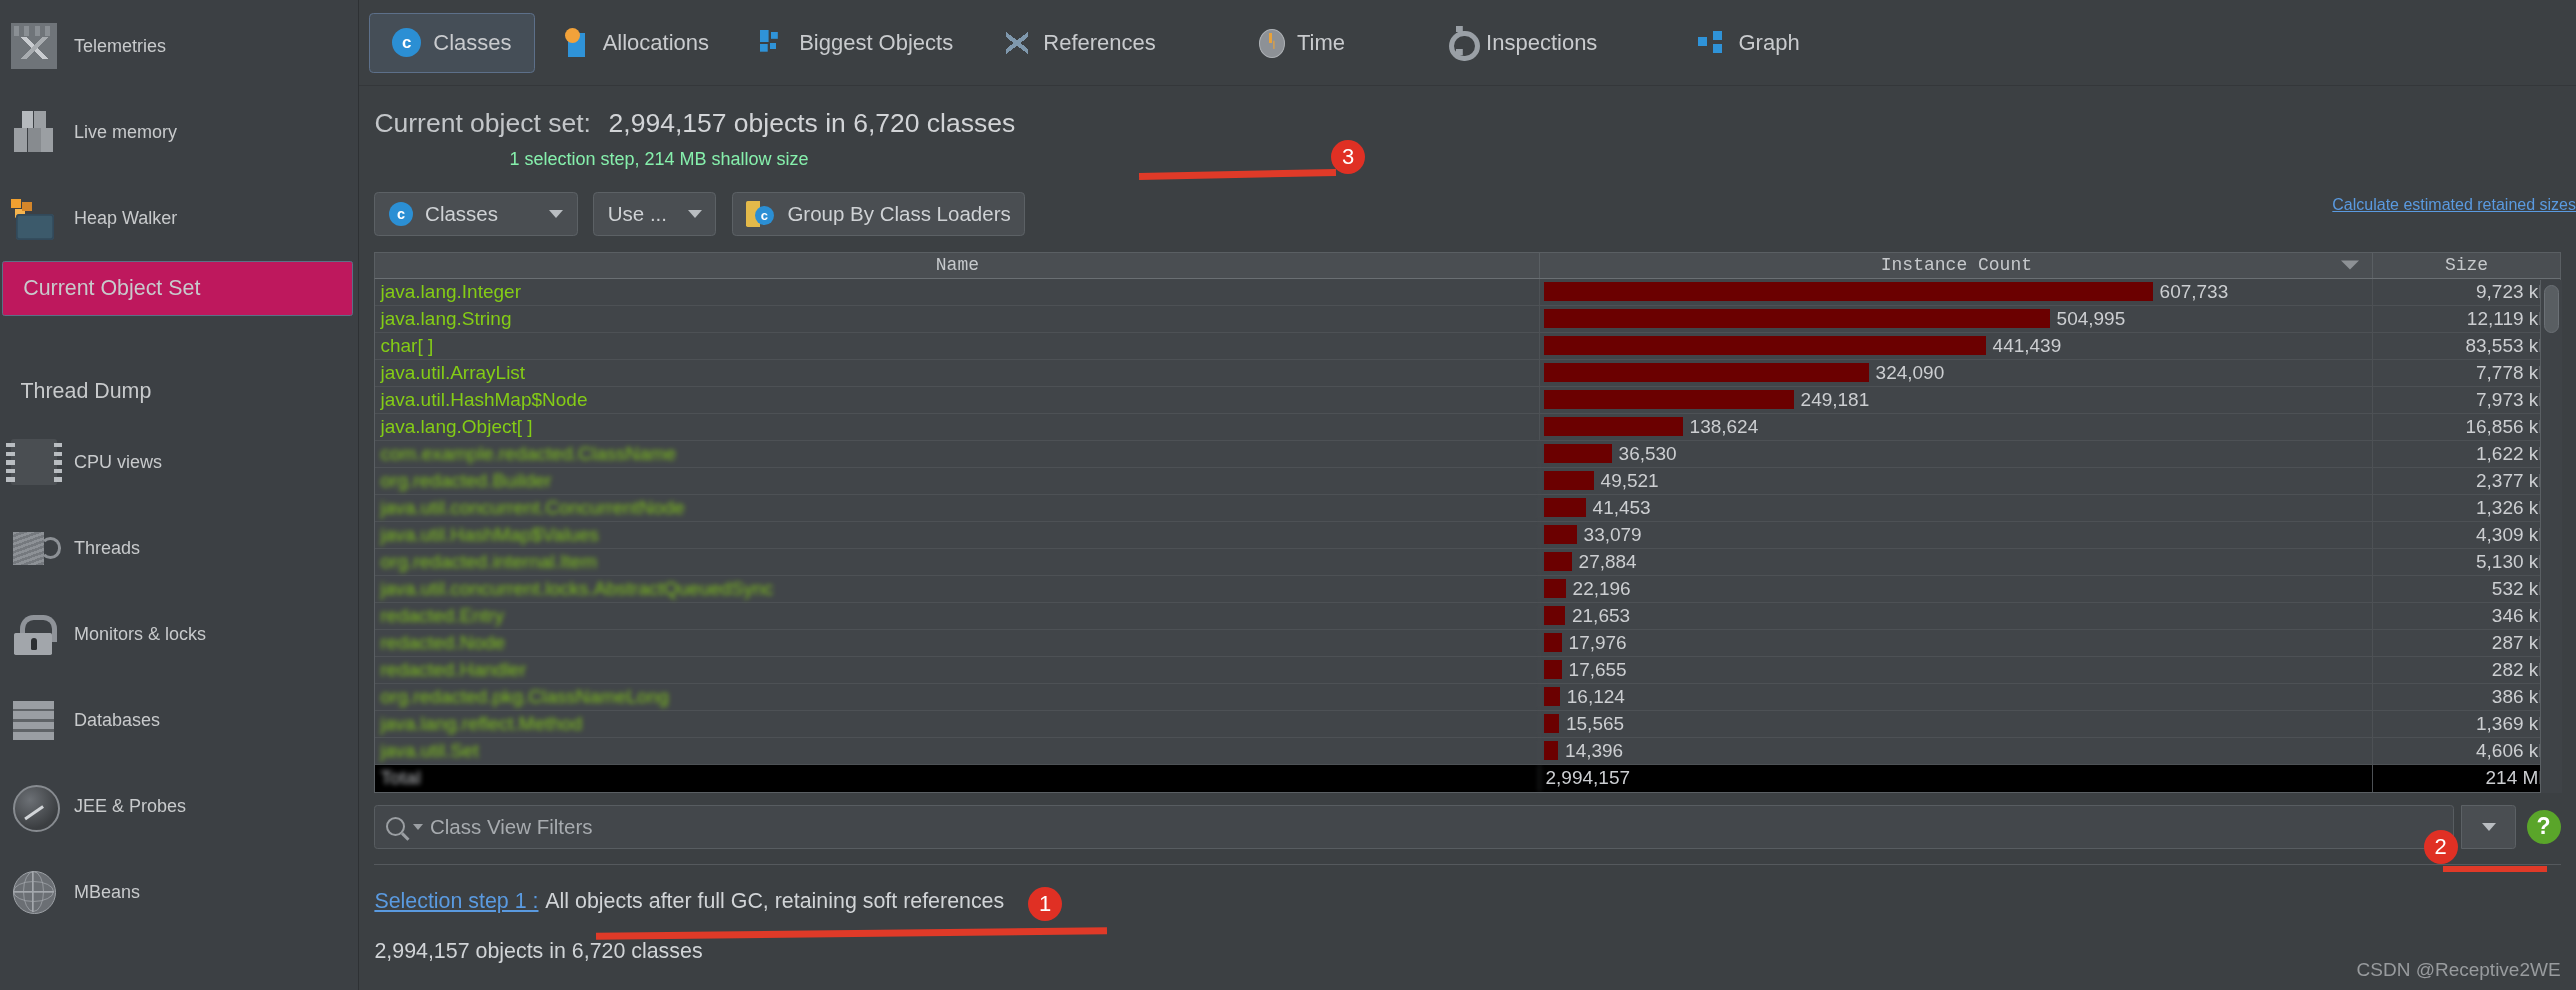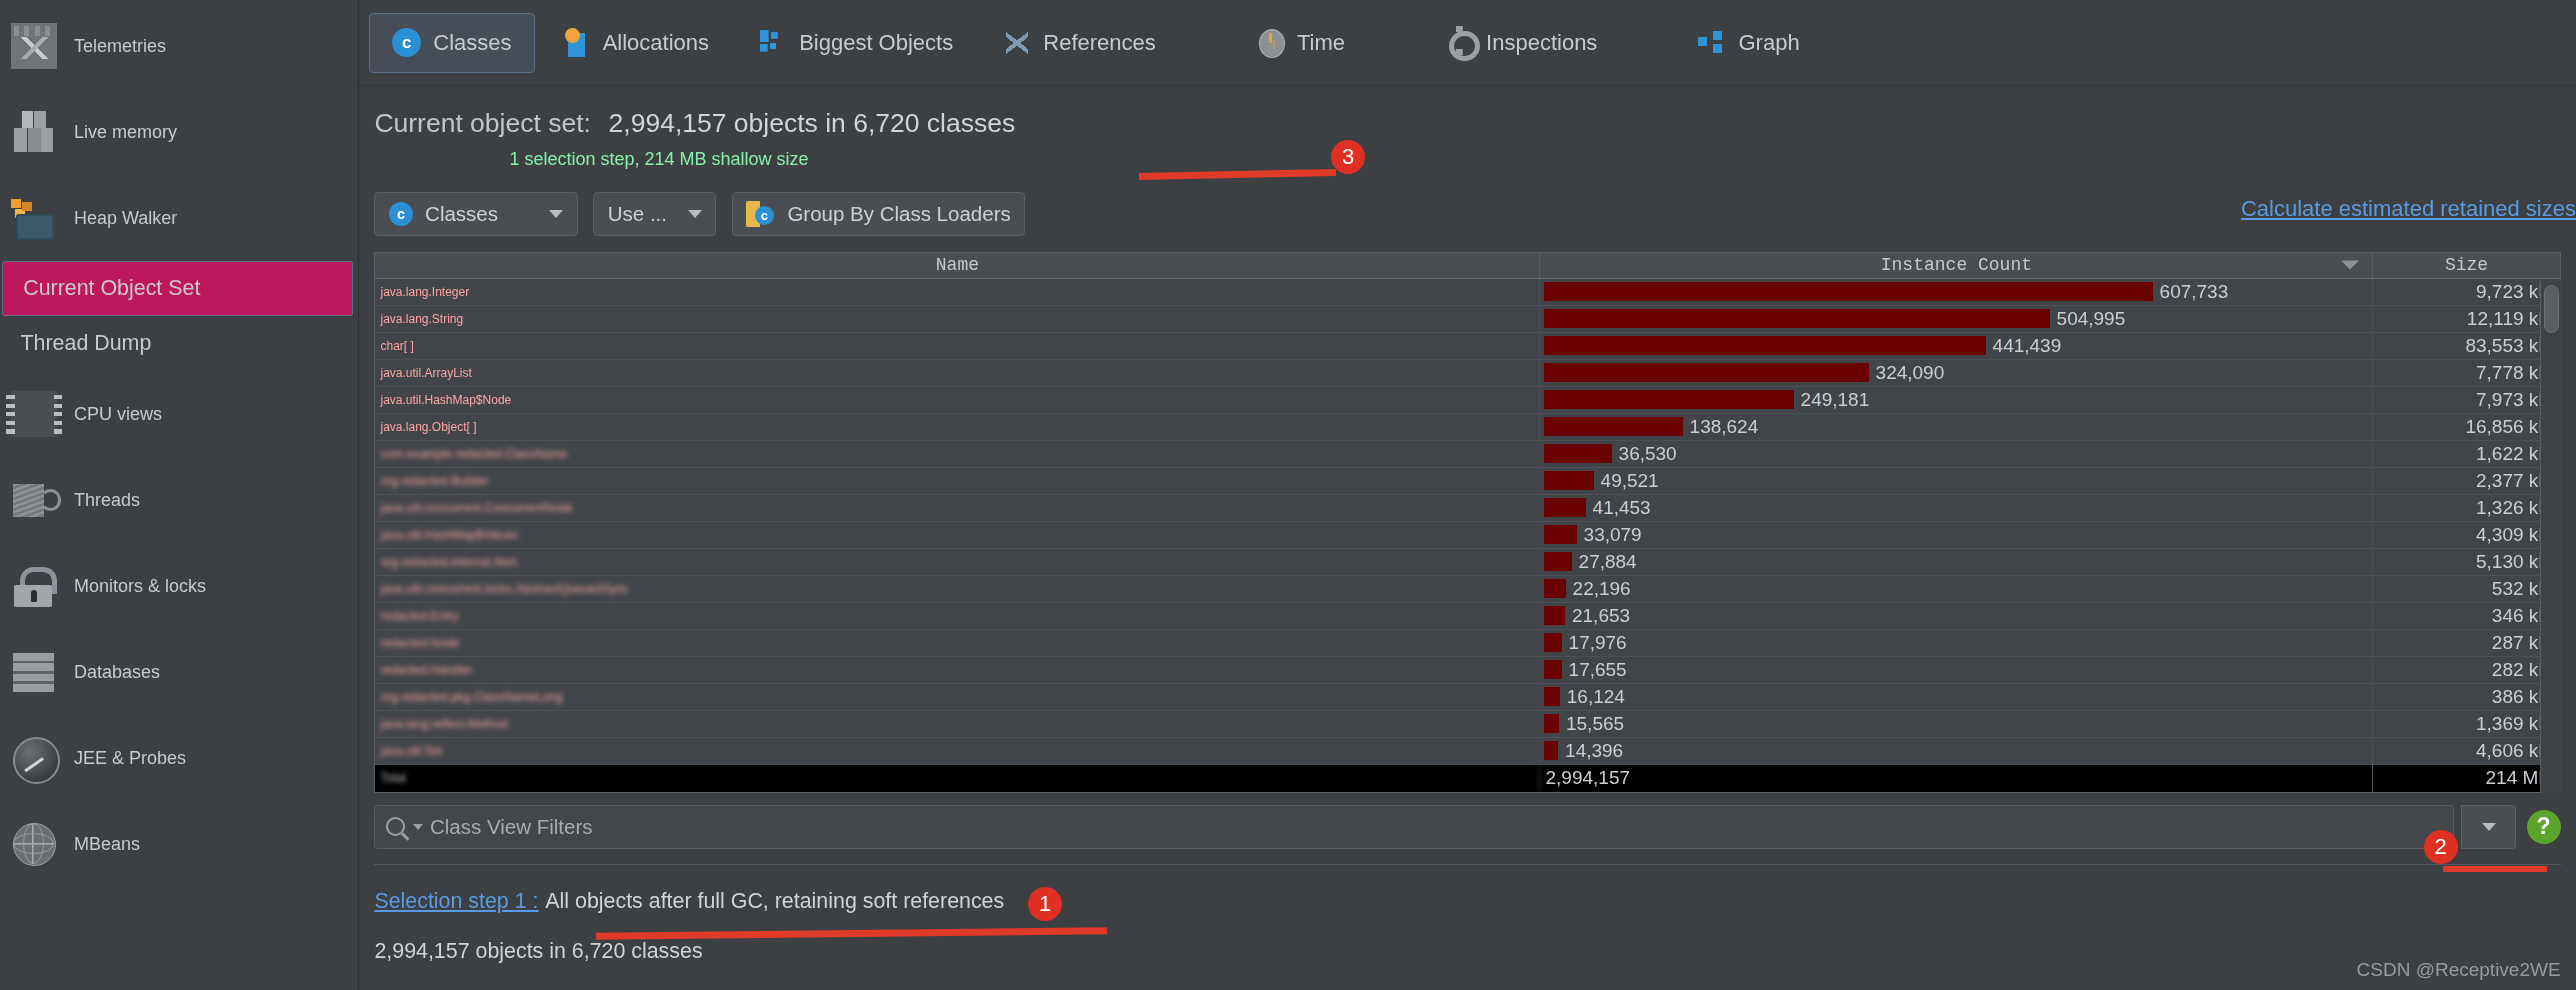--- a/index.html
+++ b/index.html
@@ -25,20 +25,21 @@
     height: 86px;
     padding-left: 11px;
     gap: 17px;
     color: #c8cacc;
     font-size: 18px;
   }
   .nav-item.sub {
     height: 55px;
     padding-left: 20.5px;
     font-size: 21.4px;
+    margin-top: 48px;
   }
   .nav-item.selected {
     background: #be185d;
     border: 0.9px solid #5b7187;
     border-radius: 2.6px;
     margin: 0 5.1px 0 1.7px;
   }
   .nav-ico { width: 46px; height: 46px; flex: 0 0 46px; position: relative; }
 
   
@@ -214,40 +215,40 @@
   .caret { width:0;height:0;border-left:7.7px solid transparent;border-right:7.7px solid transparent;
     border-top:8.6px solid #b9bdc1; margin-left:8.6px;}
   .gbcl-ico { width:29px;height:26px; position:relative; }
   .gbcl-ico::before{ content:""; position:absolute; left:0; top:0; width:13.7px; height:26px;
     background:#e3b94a; border-radius:1.7px 0 0 1.7px; }
   .gbcl-ico::after{ content:"c"; position:absolute; left:8.6px; top:4.3px; width:19px; height:19px;
     border-radius:50%; background:#2b8fd4; color:#fff; font-size:13px; font-weight:bold;
     display:flex; align-items:center; justify-content:center;}
   .calc-link {
     position:absolute; right:0px; top:26px; color:#5a9ae0;
-    font-size:22px; white-space:nowrap;
+    font-size:16px; white-space:nowrap;
   }
 
   
   .tablewrap { margin: 15.4px 15.4px 0 15.4px; position: relative; }
   .thead { display:flex; height:27px; background:#4a4e52; border:0.9px solid #5a5f63;
     border-bottom:0.9px solid #6a6f73; }
   .th { color:#c6c9cc; font-size:18px; display:flex; align-items:center; justify-content:center;
     border-right:0.9px solid #5a5f63; position:relative;font-family:Liberation Mono, monospace; }
   .th.name { flex: 0 0 1165px; }
   .th.count { flex: 0 0 833px; }
   .th.size { flex: 1 1 auto; border-right:none;text-align:right; }
   .sortarrow { position:absolute; right:13.7px; top:50%; transform:translateY(-50%);
     width:0;height:0;border-left:9.4px solid transparent;border-right:9.4px solid transparent;
     border-top:9.4px solid #8d9195; }
   .tbody { border:0.9px solid #5a5f63; border-top:none; background:#414549; }
   .trow { display:flex; height:27px; border-bottom:0.9px solid #4d5155; align-items:center; }
   .trow:last-child { border-bottom:none; }
   .trow.total { background:#000000; }
-  .cell-name { flex:0 0 1165px; color:#fca5a5; font-size:12px; padding-left:5.1px;
+  .cell-name { flex:0 0 1165px; color:#84cc16; font-size:19px; padding-left:5.1px;
     overflow:hidden; white-space:nowrap; border-right:0.9px solid #4d5155; height:100%;
     display:flex; align-items:center;}
   .cell-count { flex:0 0 833px; display:flex; align-items:center; gap:6.8px; height:100%;
     border-right:0.9px solid #4d5155; padding-left:3.4px; }
   .bar { height:19px; background:#6b0000; flex:0 0 auto; }
   .cnt { color:#ccced1; font-size:19px; white-space:nowrap; }
   .cell-size { flex:1 1 auto; color:#ccced1; font-size:19px; text-align:right;
     padding-right:8.6px; height:100%; display:flex; align-items:center; justify-content:flex-end;}
   .trow.total .cell-name { color:#c9ccd0; }
   .trow.total .cell-count { padding-left:5.1px; }

